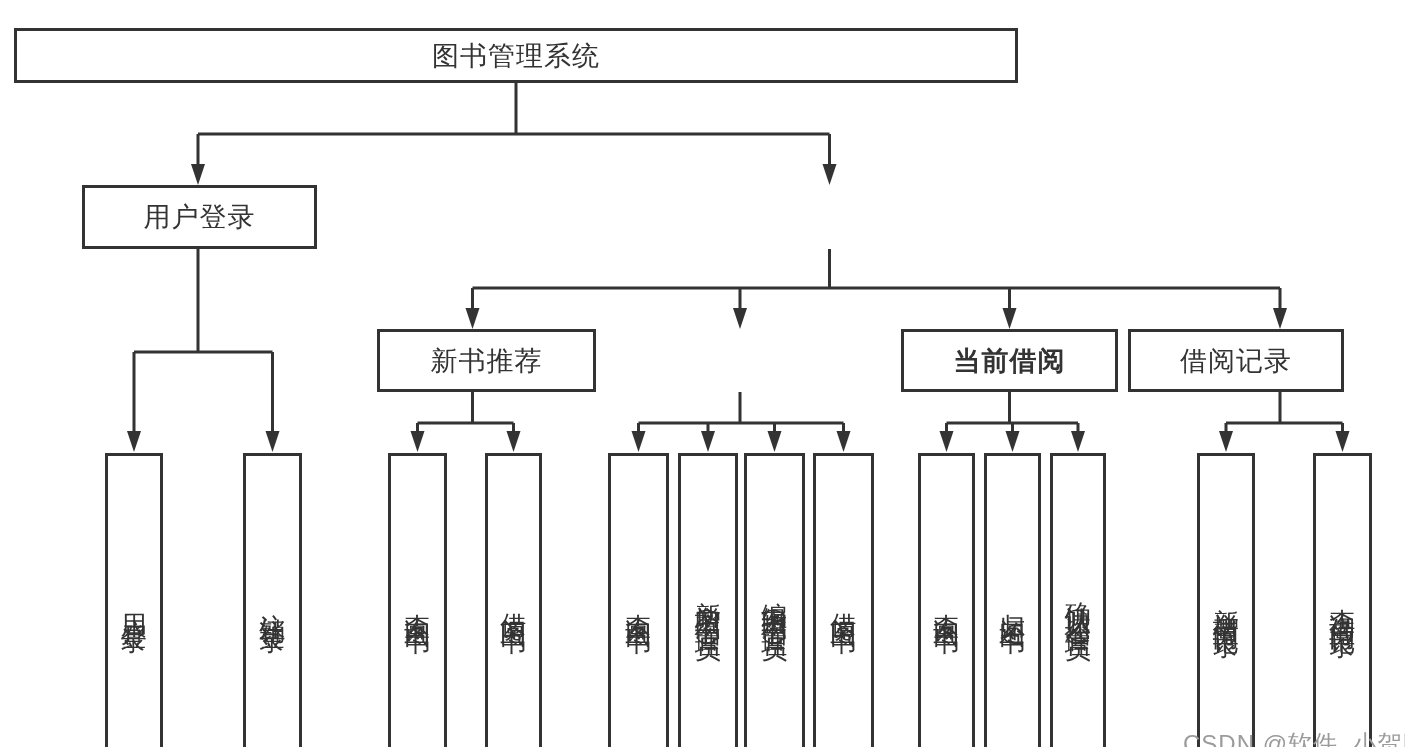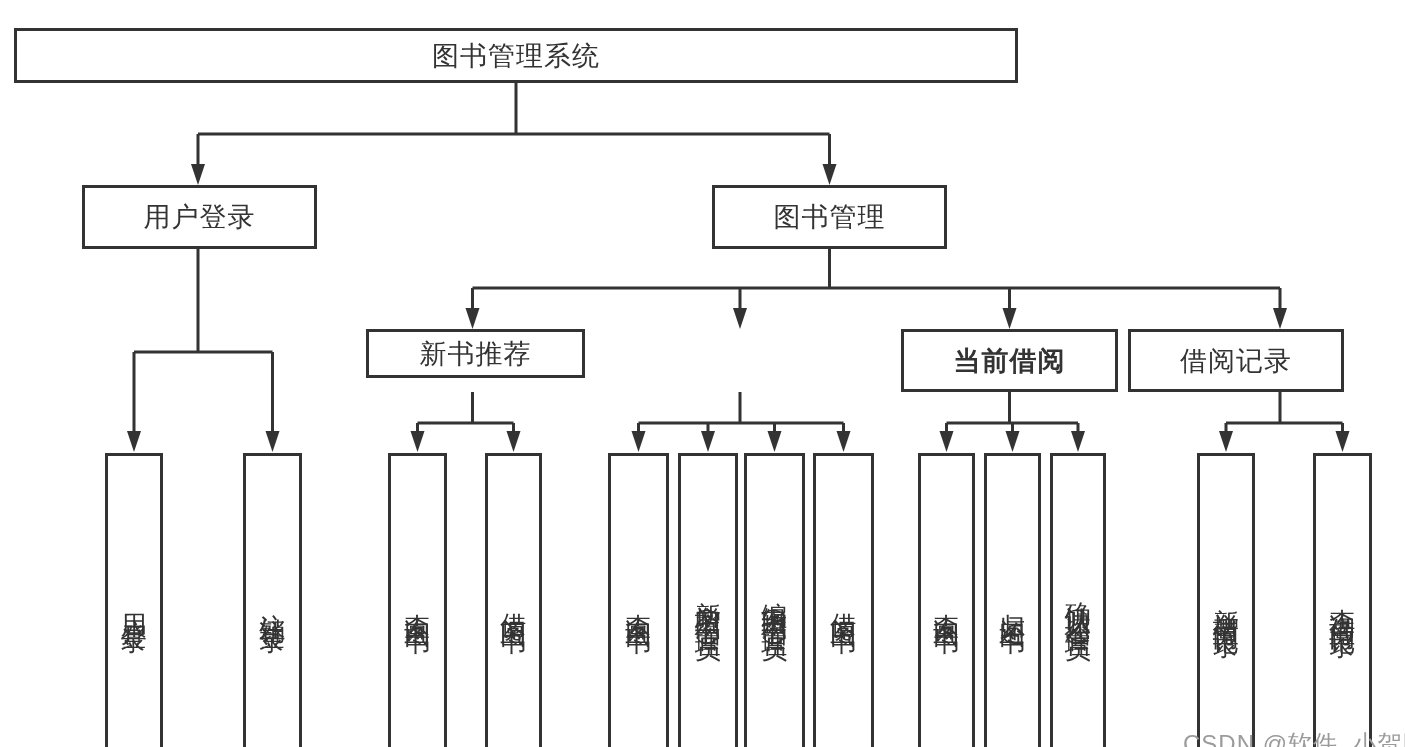--- a/index.html
+++ b/index.html
@@ -43,21 +43,21 @@
     text-orientation: mixed;
     font-size: 26px;
     line-height: 1.1;
     letter-spacing: 5px;
     white-space: nowrap;
   }
   
   #n-root { left: 14px;  top: 12px;  width: 1004px; height: 55px; }
   #n-ul   { left: 82px;  top: 169px; width: 235px;  height: 64px; }
   #n-bm   { left: 712px; top: 169px; width: 235px;  height: 64px; }
-  #n-nb   { left: 366px; top: 313px; width: 219px;  height: 49px; text-align: center; }
+  #n-nb   { left: 377px; top: 313px; width: 219px;  height: 63px; text-align: center; }
   #n-bb   { left: 632px; top: 313px; width: 216px;  height: 63px; }
   #n-cb   { left: 901px; top: 313px; width: 217px;  height: 63px; font-weight: bold; }
   #n-br   { left: 1128px;top: 313px; width: 216px;  height: 63px; }
   .leaf   { top: 437px; height: 300px; }
   #n-ul1 { left: 105px;  width: 58px; }
   #n-ul2 { left: 243px;  width: 59px; }
   #n-nb1 { left: 388px;  width: 59px; }
   #n-nb2 { left: 485px;  width: 57px; }
   #n-bb1 { left: 608px;  width: 61px; }
   #n-bb2 { left: 678px;  width: 60px; }
@@ -131,23 +131,20 @@
     </g>
   </svg>
 
   <div class="box h" id="n-root">
     <span>图书管理系统</span>
   </div>
 
   <div class="box h" id="n-ul">
     <span>用户登录</span>
   </div>
-  <div class="box h" id="n-bm">
-    <span>图书管理</span>
-  </div>
 
   <div class="box h" id="n-nb">
     <span>新书推荐</span>
   </div>
   <div class="box h" id="n-cb">
     <span>当前借阅</span>
   </div>
   <div class="box h" id="n-br">
     <span>借阅记录</span>
   </div>

